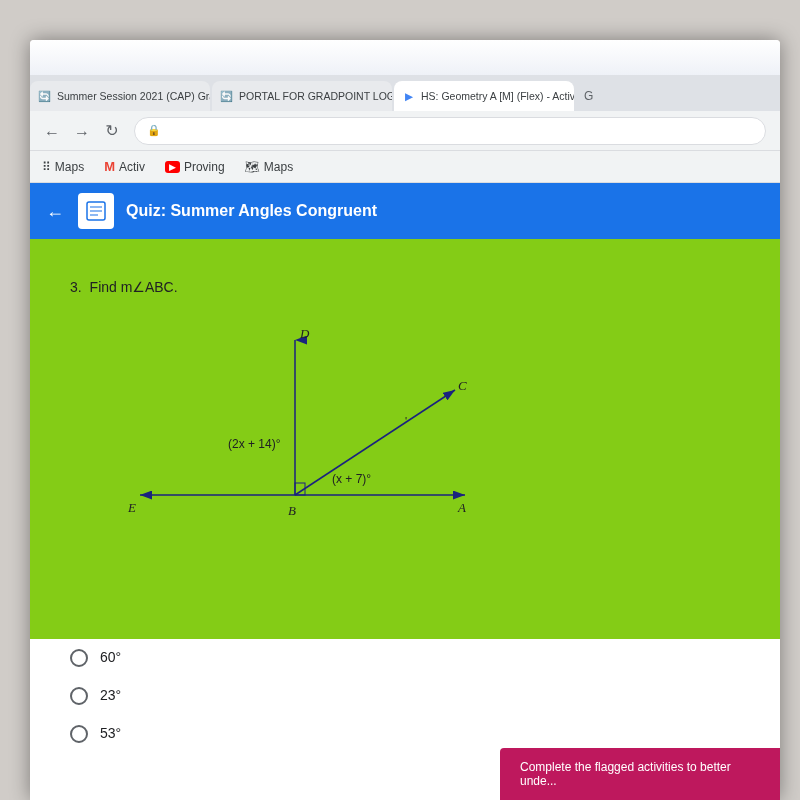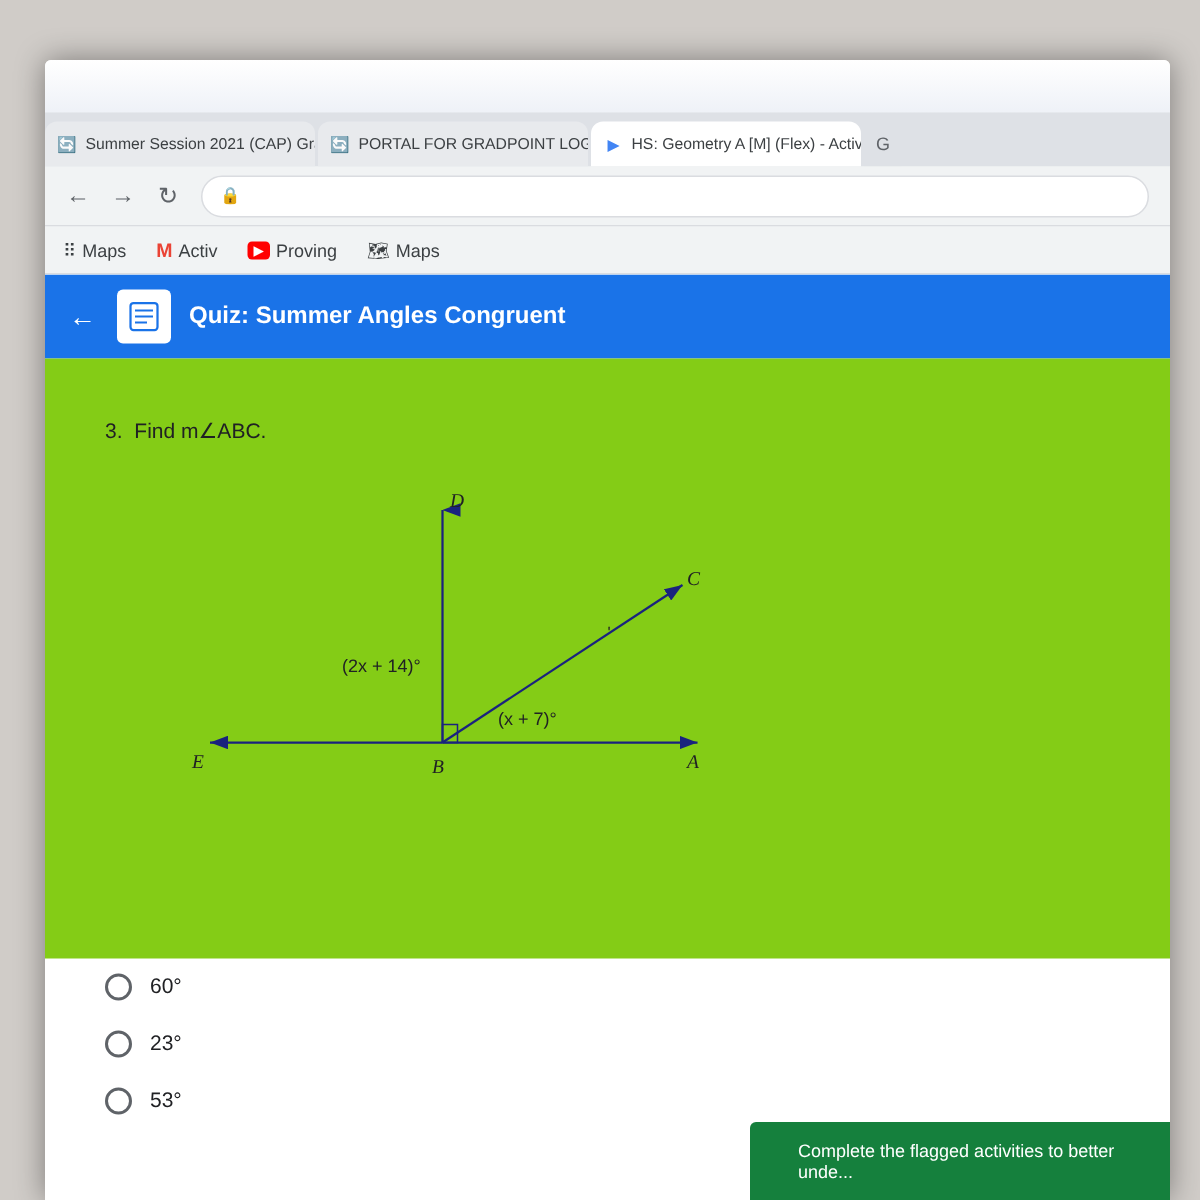--- a/index.html
+++ b/index.html
@@ -267,23 +267,23 @@
     .option-label {
       font-size: 14px;
       color: #202124;
     }
 
     
     .toast {
       position: absolute;
       bottom: 0;
       right: 0;
-      background: #15803d;
+      background: #be185d;
       color: #fff;
-      padding: 12px 32px;
+      padding: 12px 20px;
       font-size: 12px;
       max-width: 280px;
       border-radius: 4px 0 0 0;
     }
   </style>
 </head>
 <body>
 
 <div class="screen-container">
   <div class="glare"></div>

